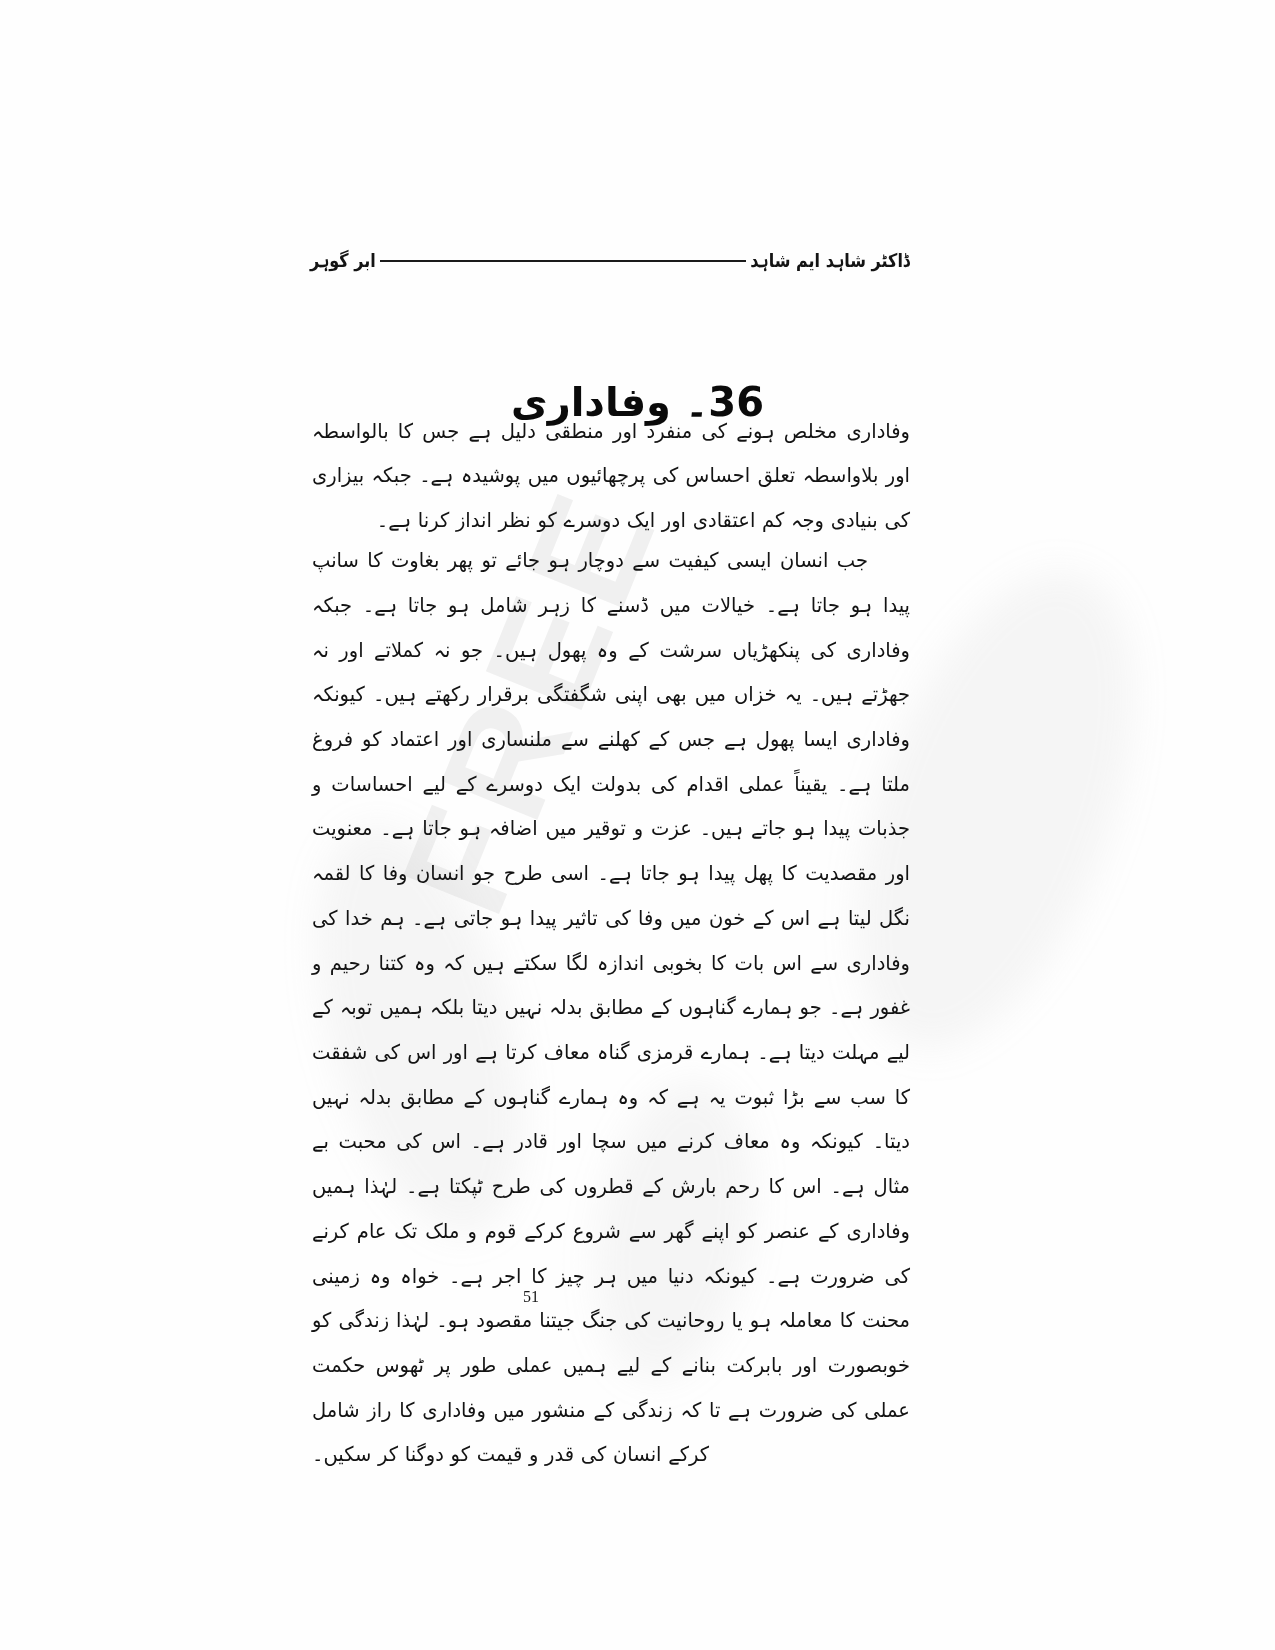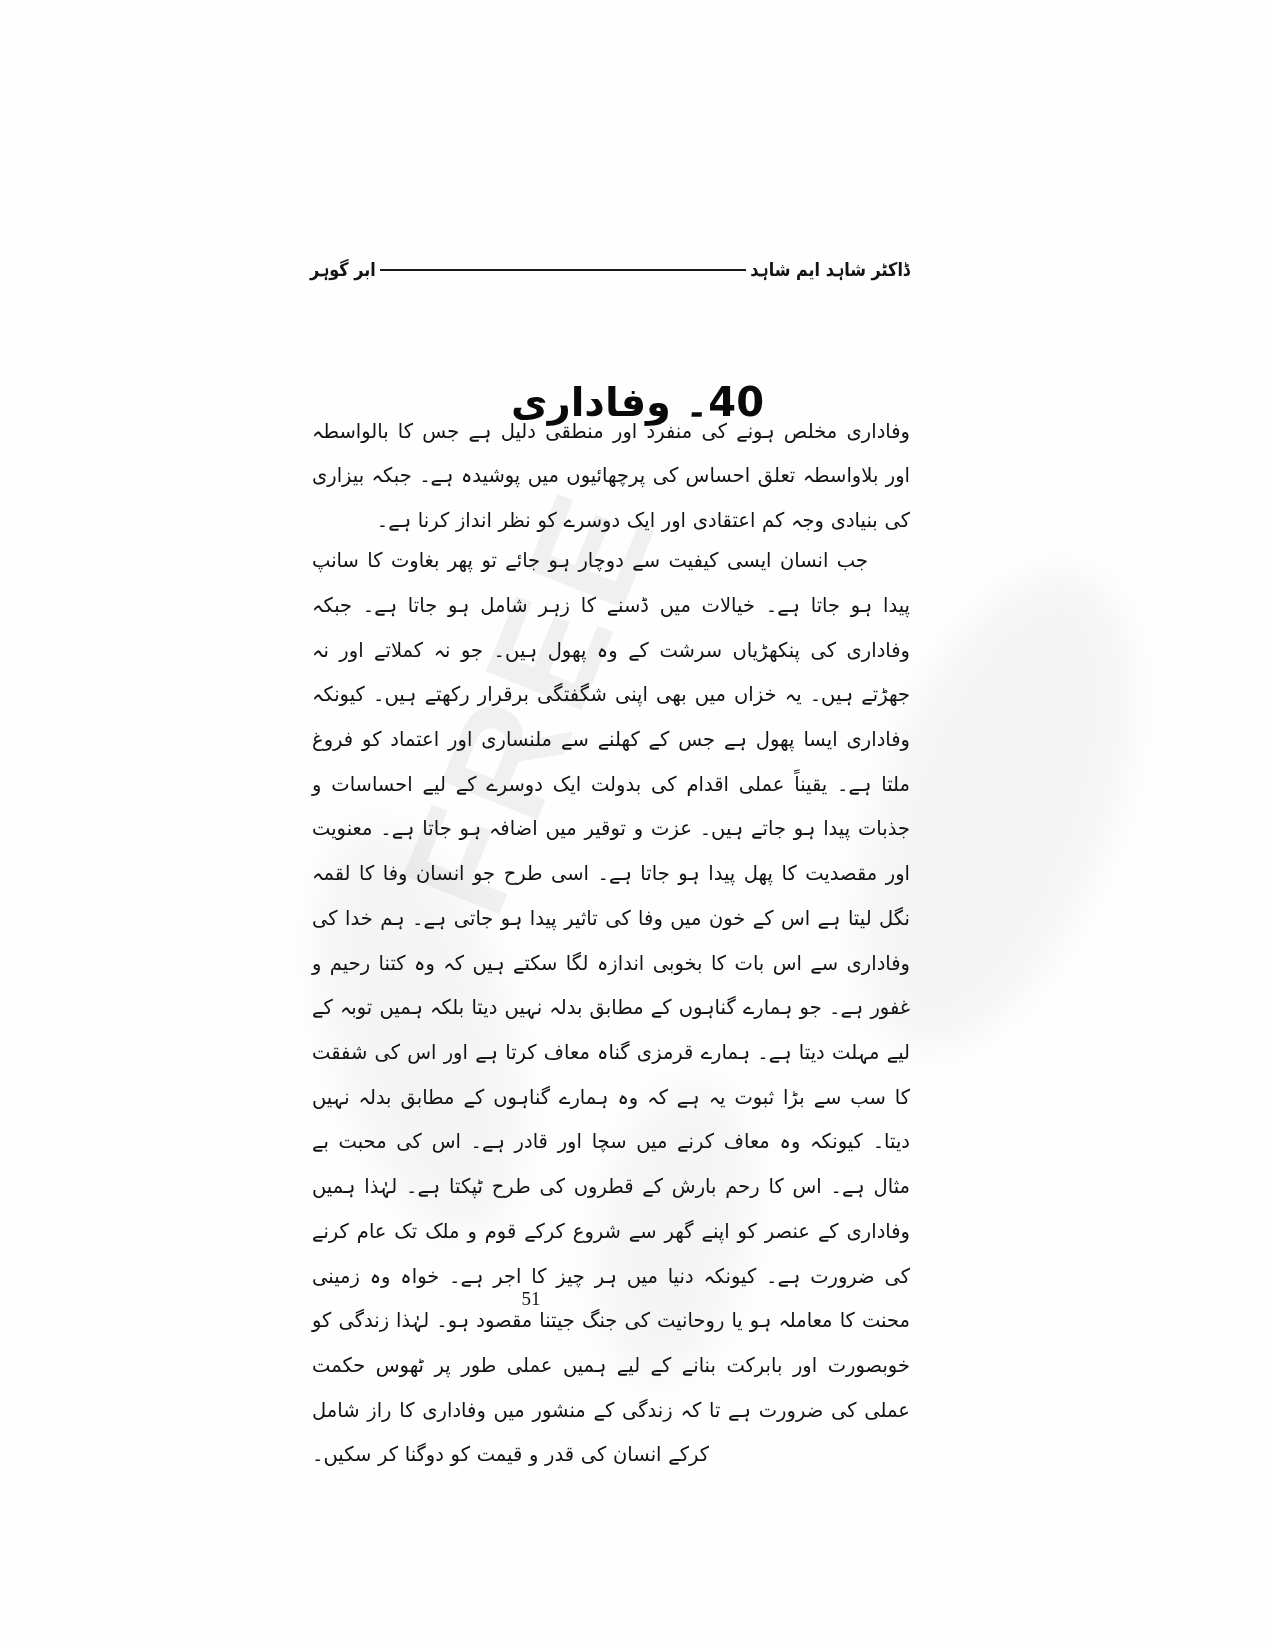--- a/index.html
+++ b/index.html
@@ -56,21 +56,21 @@
   
   .content {
     position: absolute;
     inset: 0;
     z-index: 2;
   }
 
   
   .running-header {
     position: absolute;
-    top: 247px;
+    top: 238px;
     left: 310px;
     width: 600px;
     height: 46px;
     display: flex;
     flex-direction: row-reverse;
     align-items: center;
     gap: 4px;
   }
   .header-book-title,
   .header-author {
@@ -131,21 +131,21 @@
     text-align-last: left;
   }
 
   
   .page-number {
     position: absolute;
     top: 1288px;
     left: 0;
     width: 1062px;
     text-align: center;
-    font-size: 19px;
+    font-size: 16px;
     color: #161616;
     font-family: "Liberation Serif", serif;
     direction: ltr;
   }
 </style>
 </head>
 <body>
 
 <div class="page">
 
@@ -157,21 +157,21 @@
   </div>
 
   <div class="content">
 
     <div class="running-header">
       <div class="header-book-title">ابر گوہر</div>
       <div class="header-rule"></div>
       <div class="header-author">ڈاکٹر شاہد ایم شاہد</div>
     </div>
 
-    <h1 class="chapter-title">40۔ وفاداری</h1>
+    <h1 class="chapter-title">36۔ وفاداری</h1>
 
     <div class="body-block">
       <p class="para first">وفاداری مخلص ہونے کی منفرد اور منطقی دلیل ہے جس کا بالواسطہ اور بلاواسطہ تعلق احساس کی پرچھائیوں میں پوشیدہ ہے۔ جبکہ بیزاری کی بنیادی وجہ کم اعتقادی اور ایک دوسرے کو نظر انداز کرنا ہے۔</p>
       <p class="para indented last-line-center">جب انسان ایسی کیفیت سے دوچار ہو جائے تو پھر بغاوت کا سانپ پیدا ہو جاتا ہے۔ خیالات میں ڈسنے کا زہر شامل ہو جاتا ہے۔ جبکہ وفاداری کی پنکھڑیاں سرشت کے وہ پھول ہیں۔ جو نہ کملاتے اور نہ جھڑتے ہیں۔ یہ خزاں میں بھی اپنی شگفتگی برقرار رکھتے ہیں۔ کیونکہ وفاداری ایسا پھول ہے جس کے کھلنے سے ملنساری اور اعتماد کو فروغ ملتا ہے۔ یقیناً عملی اقدام کی بدولت ایک دوسرے کے لیے احساسات و جذبات پیدا ہو جاتے ہیں۔ عزت و توقیر میں اضافہ ہو جاتا ہے۔ معنویت اور مقصدیت کا پھل پیدا ہو جاتا ہے۔ اسی طرح جو انسان وفا کا لقمہ نگل لیتا ہے اس کے خون میں وفا کی تاثیر پیدا ہو جاتی ہے۔ ہم خدا کی وفاداری سے اس بات کا بخوبی اندازہ لگا سکتے ہیں کہ وہ کتنا رحیم و غفور ہے۔ جو ہمارے گناہوں کے مطابق بدلہ نہیں دیتا بلکہ ہمیں توبہ کے لیے مہلت دیتا ہے۔ ہمارے قرمزی گناہ معاف کرتا ہے اور اس کی شفقت کا سب سے بڑا ثبوت یہ ہے کہ وہ ہمارے گناہوں کے مطابق بدلہ نہیں دیتا۔ کیونکہ وہ معاف کرنے میں سچا اور قادر ہے۔ اس کی محبت بے مثال ہے۔ اس کا رحم بارش کے قطروں کی طرح ٹپکتا ہے۔ لہٰذا ہمیں وفاداری کے عنصر کو اپنے گھر سے شروع کرکے قوم و ملک تک عام کرنے کی ضرورت ہے۔ کیونکہ دنیا میں ہر چیز کا اجر ہے۔ خواہ وہ زمینی محنت کا معاملہ ہو یا روحانیت کی جنگ جیتنا مقصود ہو۔ لہٰذا زندگی کو خوبصورت اور بابرکت بنانے کے لیے ہمیں عملی طور پر ٹھوس حکمت عملی کی ضرورت ہے تا کہ زندگی کے منشور میں وفاداری کا  راز شامل کرکے انسان کی قدر و قیمت کو دوگنا کر سکیں۔</p>
     </div>
 
     <div class="page-number">51</div>
 
   </div>
 </div>

